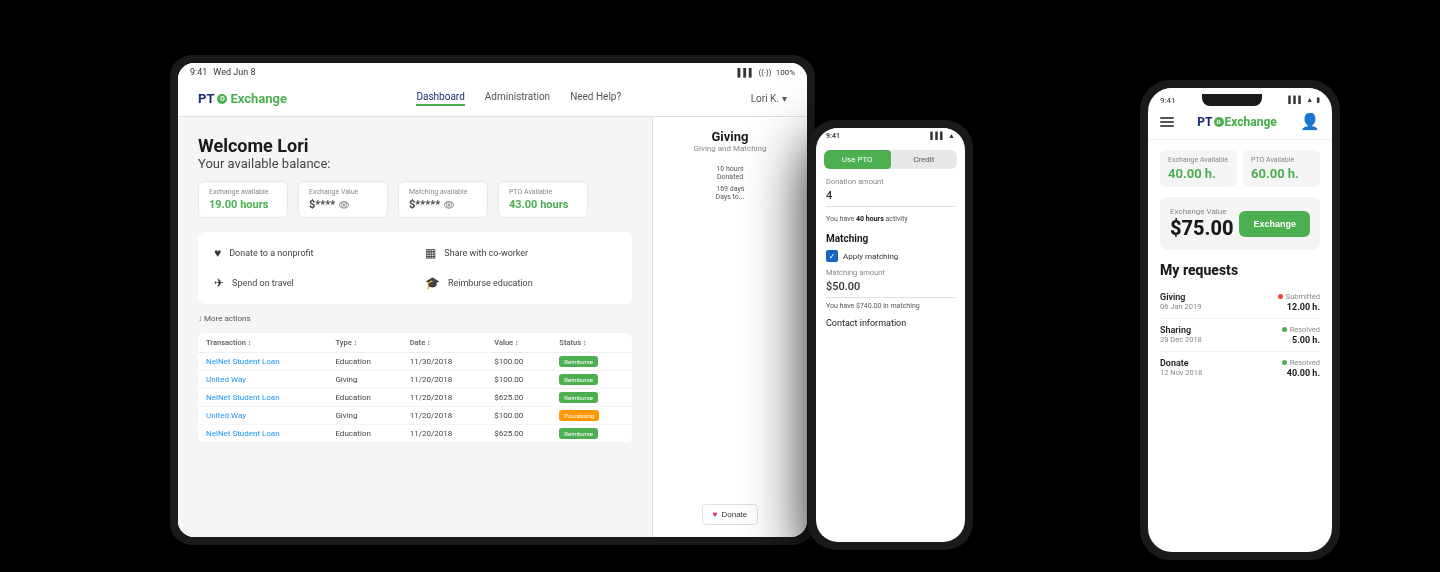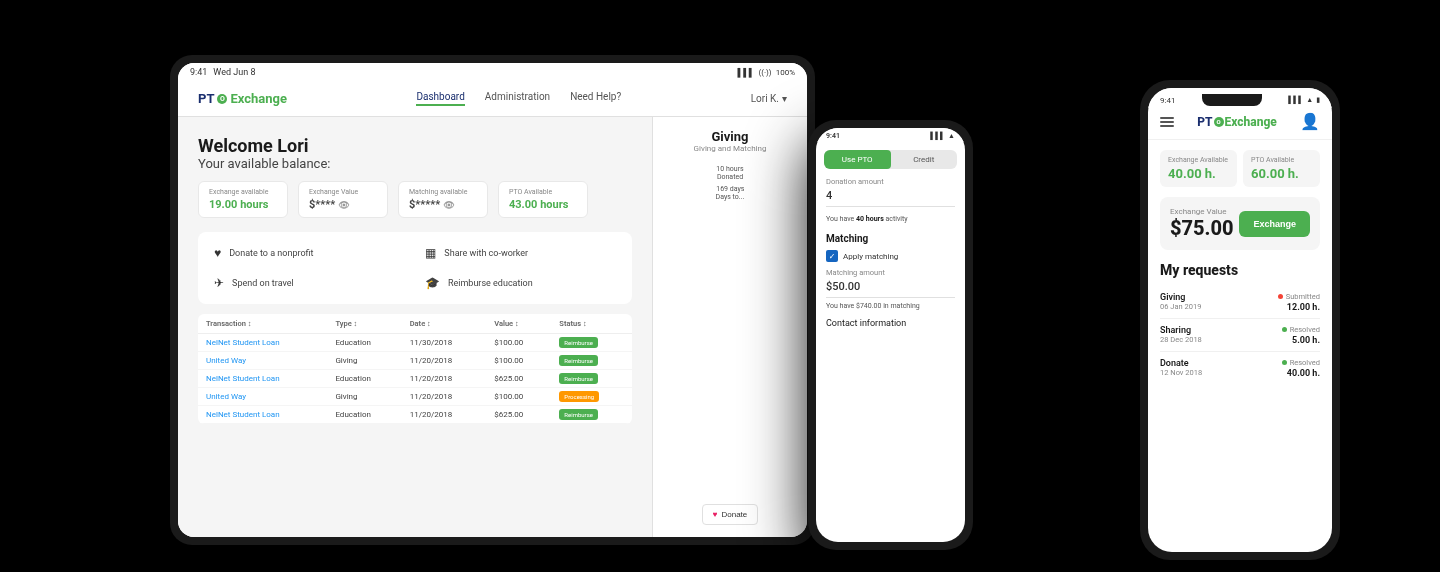--- a/index.html
+++ b/index.html
@@ -877,20 +877,21 @@
           <div class="action-item">
             <span class="action-icon">✈</span>
             <span class="action-label">Spend on travel</span>
           </div>
           <div class="action-item">
             <span class="action-icon">🎓</span>
             <span class="action-label">Reimburse education</span>
           </div>
         </div>
 
+        <div class="more-actions">↓ More actions</div>
 
 
         <div class="activity-table">
           <table>
             <thead>
               <tr>
                 <th>Transaction ↕</th>
                 <th>Type ↕</th>
                 <th>Date ↕</th>
                 <th>Value ↕</th>

